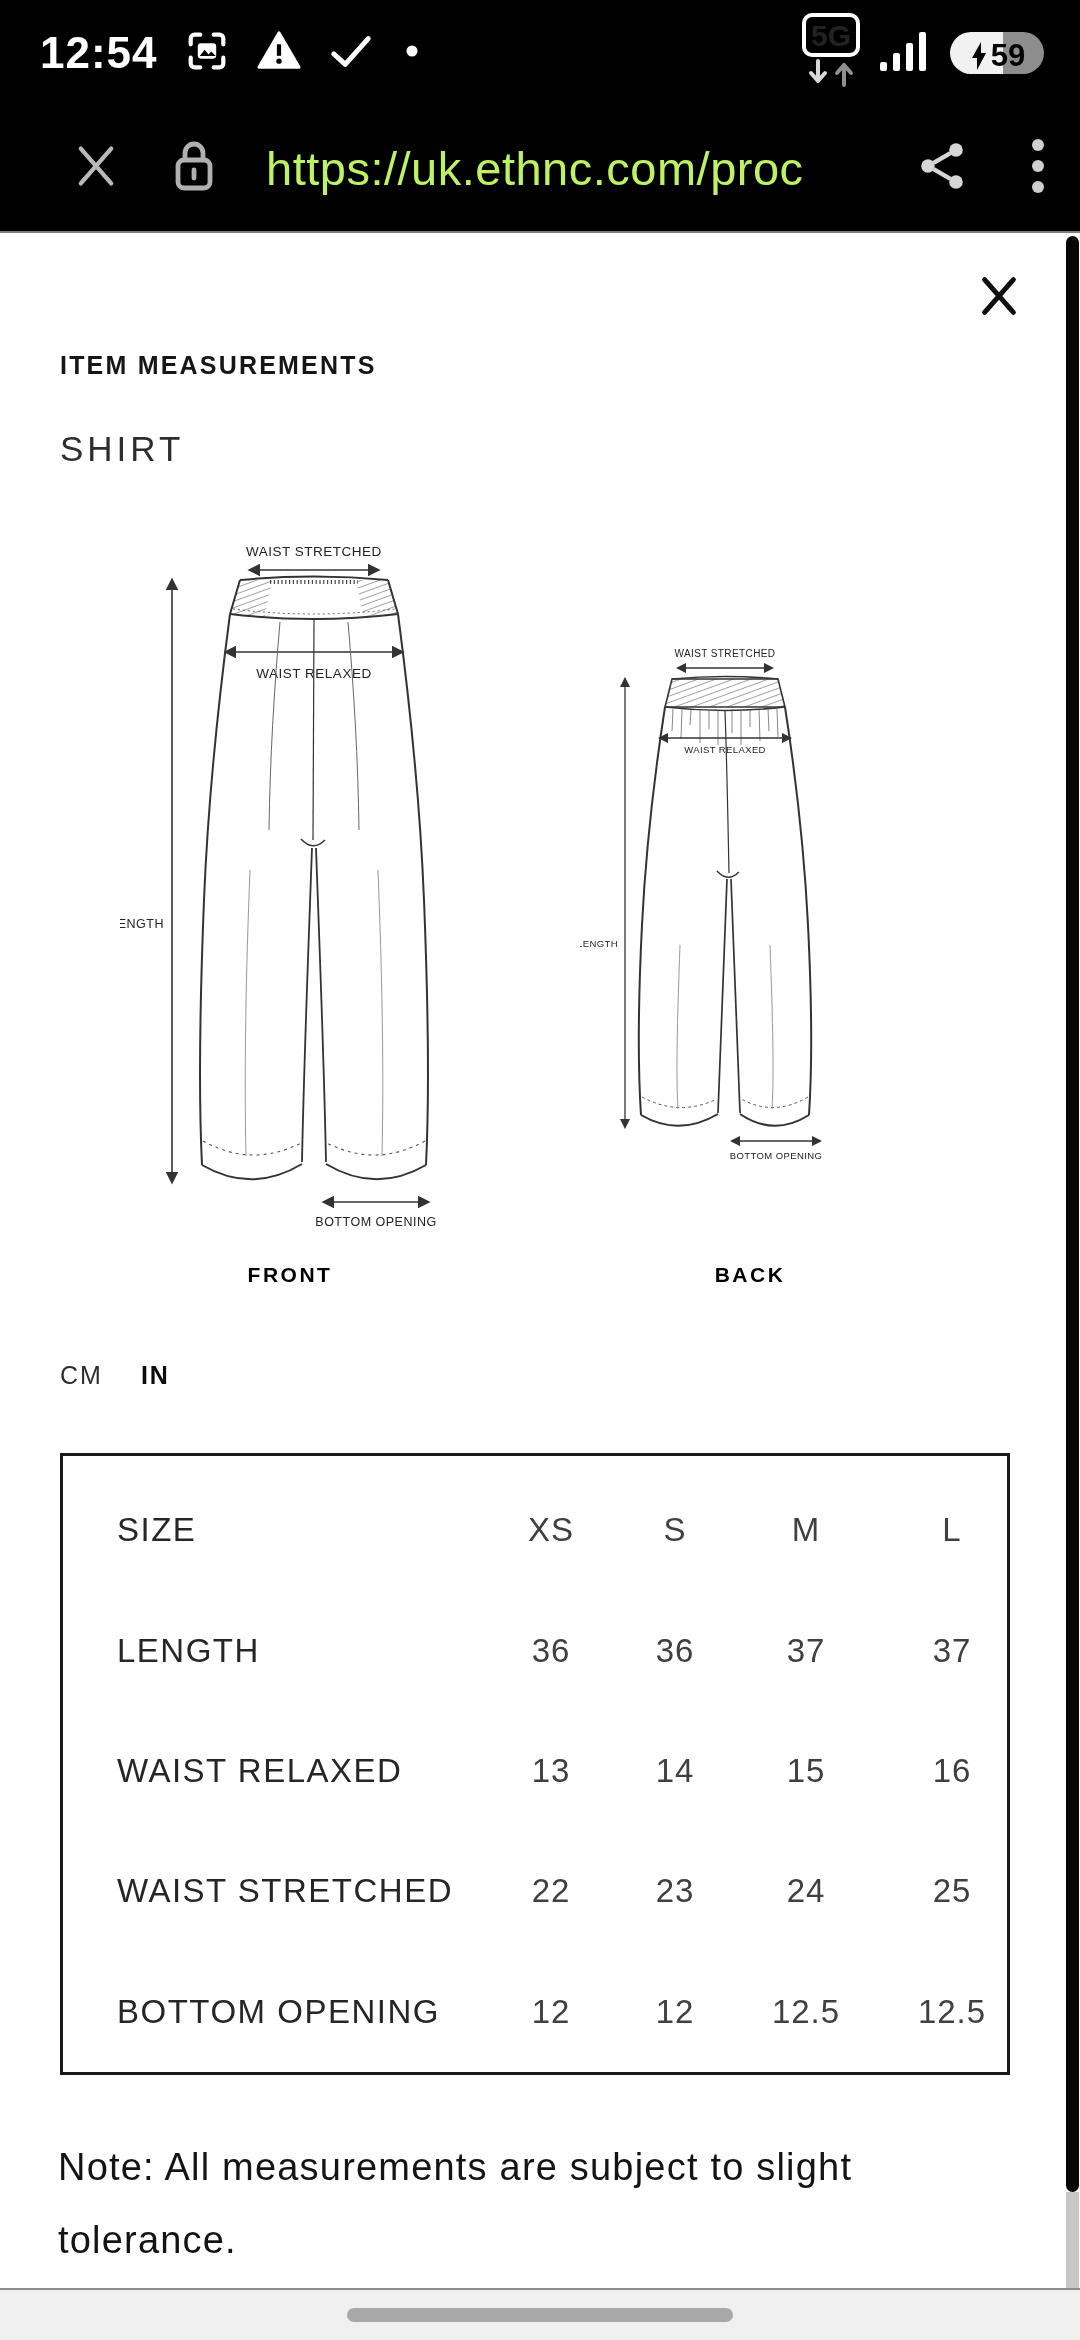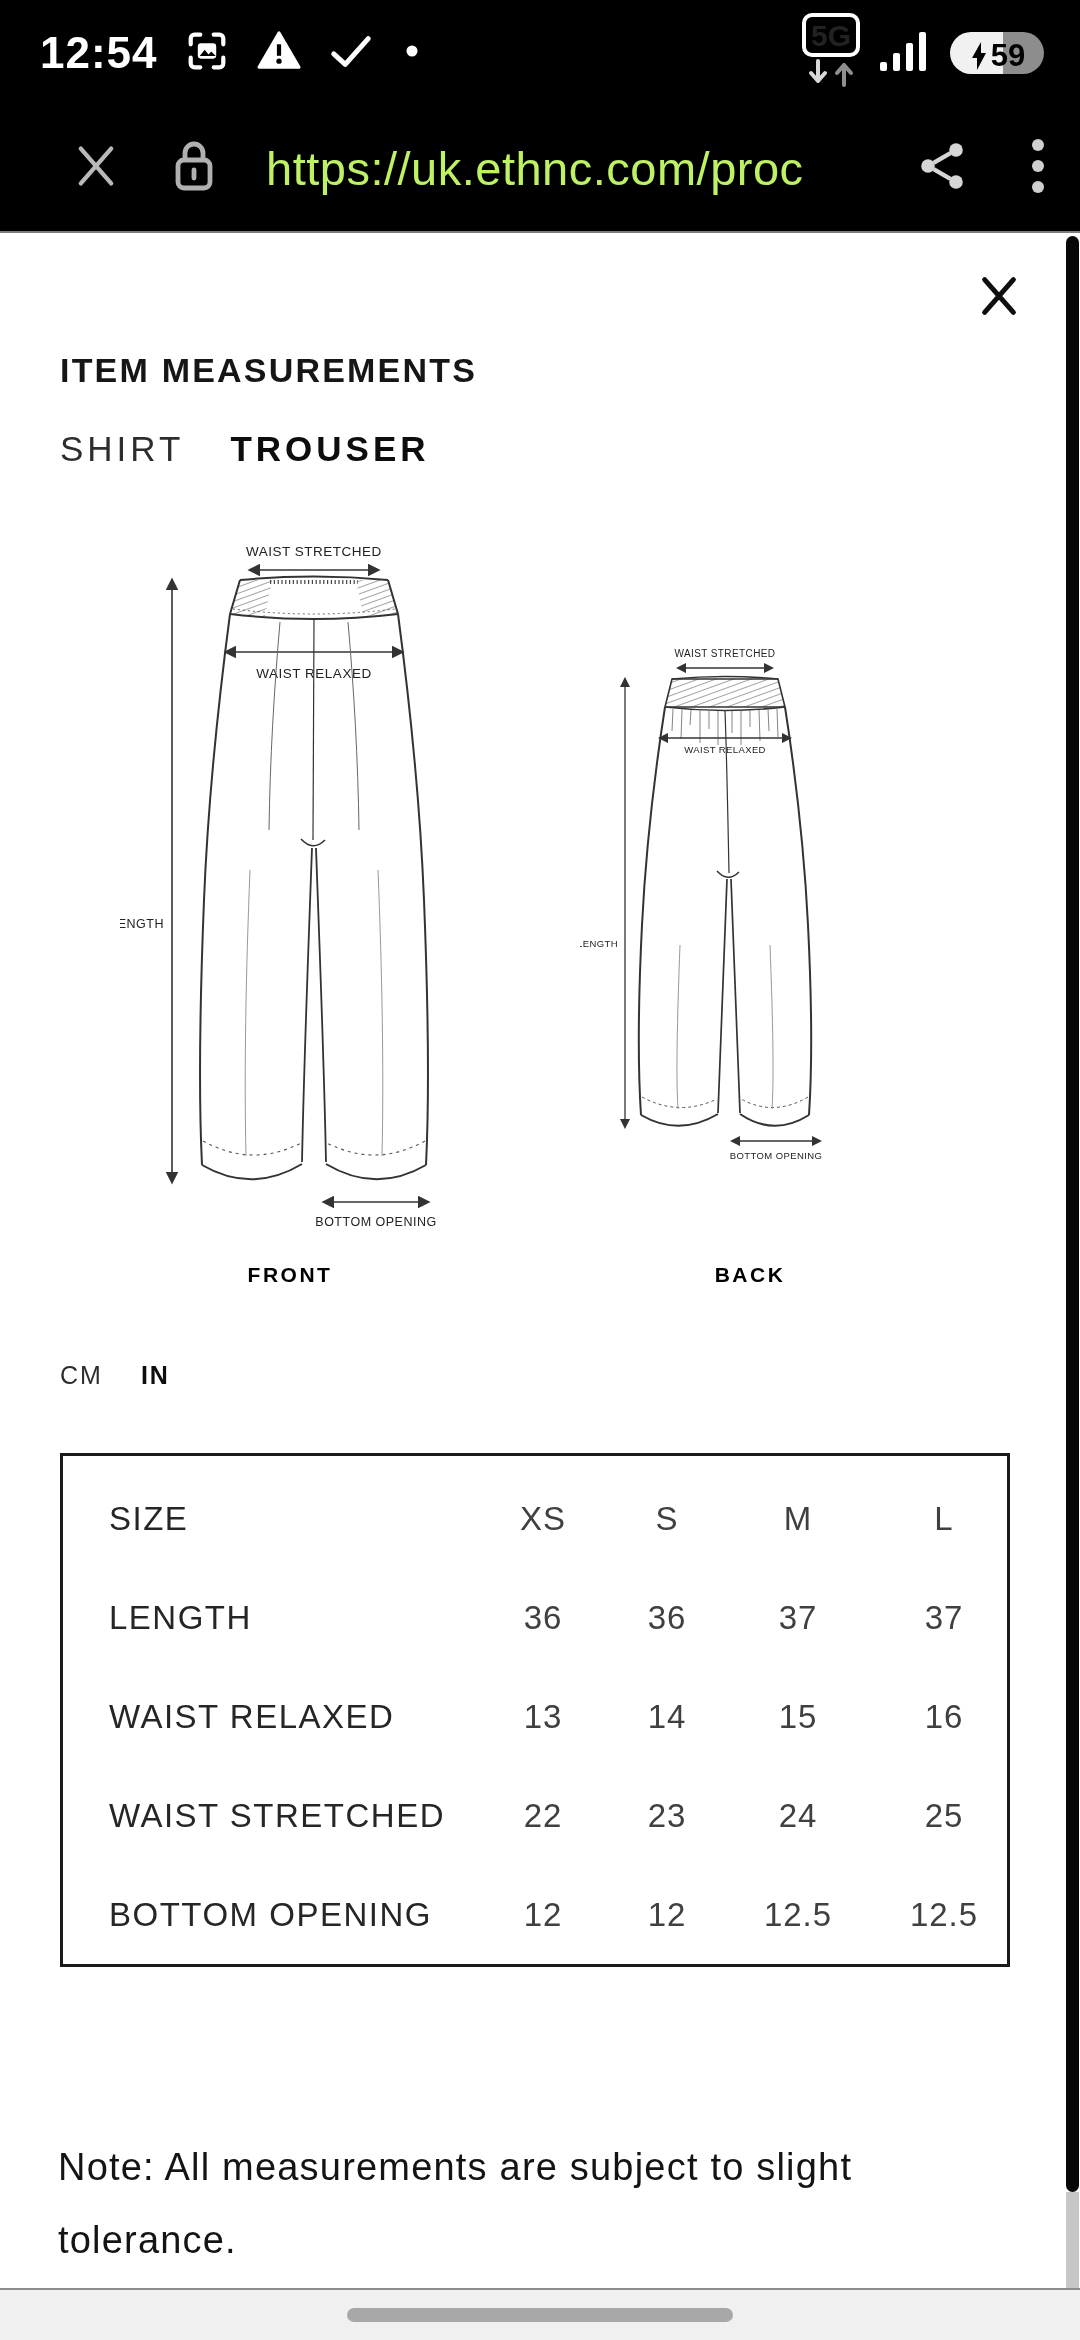--- a/index.html
+++ b/index.html
@@ -23,46 +23,46 @@
   
   .url-bar{height:128px;background:#000;border-bottom:2px solid #7d7d7d;
            display:flex;align-items:center;padding:0 40px 0 70px;gap:44px;}
   .url-text{color:#bef264;font-size:47px;font-weight:400;letter-spacing:0.5px;white-space:nowrap;
             overflow:hidden;width:560px;flex:0 0 auto;}
   .url-spacer{flex:1;}
 
   
   .modal{position:relative;height:2055px;background:#fff;}
   .modal-close{position:absolute;top:40px;right:58px;width:46px;height:46px;cursor:pointer;}
-  .modal-title{position:absolute;top:118px;left:60px;font-size:34px;font-weight:700;
+  .modal-title{position:absolute;top:118px;left:60px;font-size:25px;font-weight:700;
                letter-spacing:2.2px;color:#161616;}
   .tabs{position:absolute;top:196px;left:60px;display:flex;gap:46px;font-size:35px;
-        letter-spacing:4px;}
+        letter-spacing:4px;flex-direction:column;}
   .tab{color:#2d2d2d;font-weight:300;}
   .tab.active{color:#0d0d0d;font-weight:700;}
 
   
   .diagram{position:absolute;top:282px;left:0;width:1080px;height:790px;background:#fff;}
   .front-svg{position:absolute;left:120px;top:25px;}
   .back-svg{position:absolute;left:580px;top:130px;}
   .fig-caption{position:absolute;top:742px;font-size:21px;font-weight:700;letter-spacing:2.5px;
                color:#000000;text-align:center;margin-top:6px;}
   .cap-front{left:120px;width:340px;}
   .cap-back{left:610px;width:280px;}
   svg text{font-family:"Liberation Sans",sans-serif;fill:#222;}
 
   
   .units{position:absolute;top:1128px;left:60px;display:flex;gap:38px;font-size:25px;
          letter-spacing:2px;}
   .unit{color:#2d2d2d;font-weight:300;}
   .unit.active{color:#0d0d0d;font-weight:700;}
 
   
-  .size-table-wrap{position:absolute;top:1220px;left:60px;width:950px;height:514px;
-                   border:3px solid #1a1a1a;padding:14px 0 0 8px;}
+  .size-table-wrap{position:absolute;top:1220px;left:60px;width:950px;height:622px;
+                   border:3px solid #1a1a1a;padding:14px 0 0 16px;}
   table.size-table{width:100%;height:100%;border-collapse:collapse;table-layout:fixed;}
   .size-table td,.size-table th{font-size:33px;color:#222;vertical-align:middle;padding:0;}
   .size-table th{font-weight:700;color:#0f0f0f;letter-spacing:2px;}
   .size-table .lbl{text-align:left;padding-left:38px;letter-spacing:1.5px;font-weight:400;color:#262626;}
   .size-table .num{text-align:center;letter-spacing:1px;font-weight:400;color:#404040;}
 
   
   .note{position:absolute;top:1898px;left:58px;width:960px;font-size:38px;font-weight:300;
         letter-spacing:1.2px;line-height:73px;color:#141414;}
 

